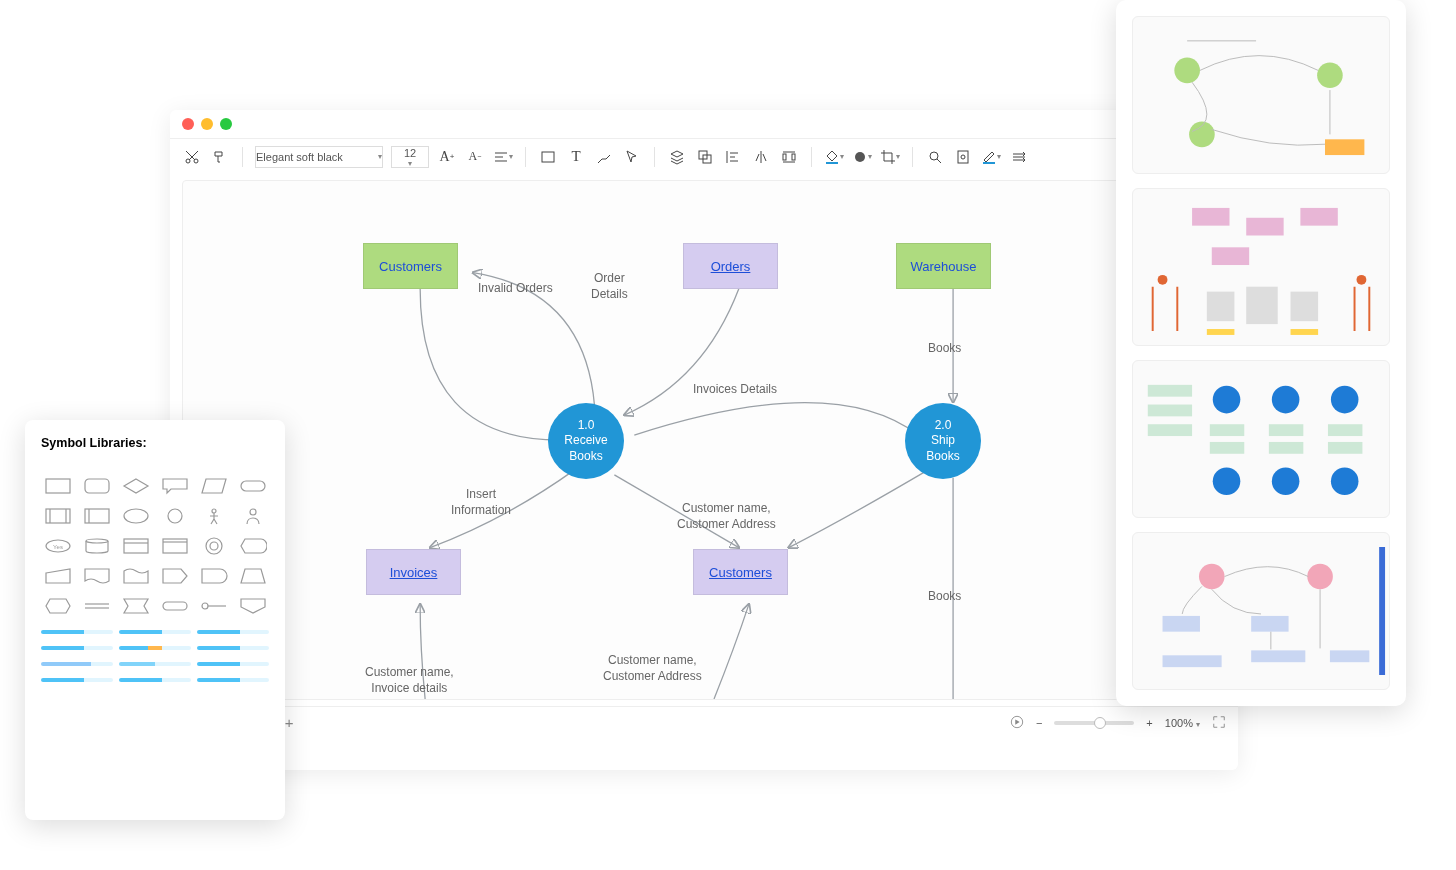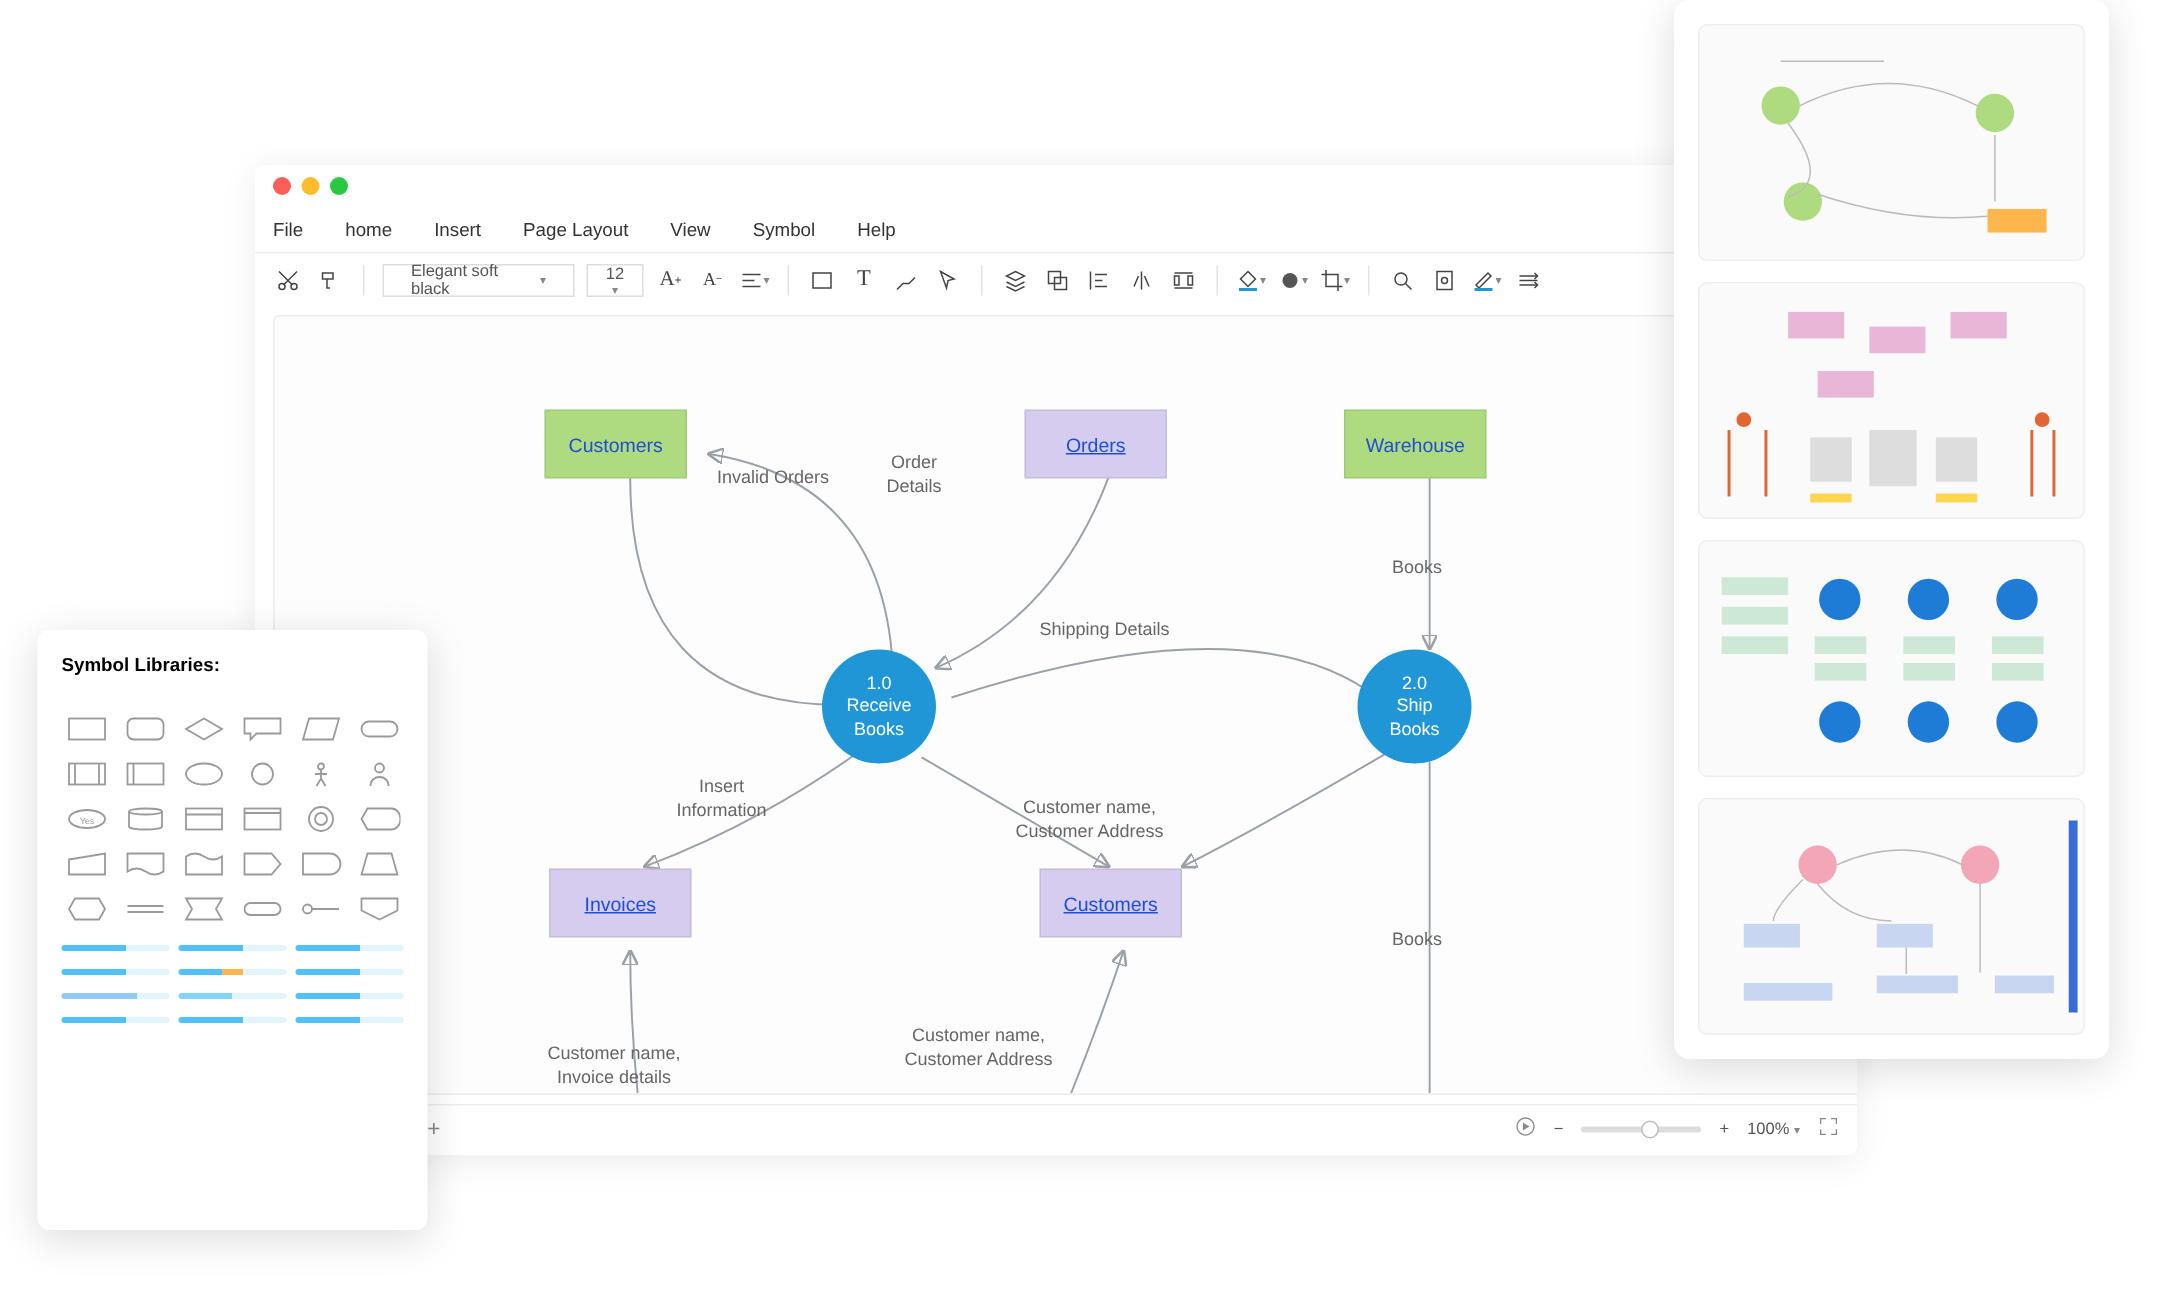--- a/index.html
+++ b/index.html
@@ -8,21 +8,21 @@
 
 .app-window { position:absolute; left:170px; top:110px; width:1068px; height:660px; background:#fff; border-radius:6px; box-shadow:0 4px 24px rgba(0,0,0,0.08); overflow:hidden; }
 .titlebar { height:28px; display:flex; align-items:center; padding:0 12px; gap:7px; }
 .traffic-dot { width:12px; height:12px; border-radius:50%; }
 .menubar { height:30px; display:flex; align-items:center; padding:0 12px; gap:28px; font-size:12.5px; color:#333; }
 .menu-item { cursor:pointer; }
 .toolbar { height:36px; border-top:1px solid #eee; display:flex; align-items:center; padding:0 12px; gap:8px; font-size:11px; color:#555; }
 .tool-div { width:1px; height:20px; background:#e3e3e3; margin:0 4px; }
 .tool-icon { width:20px; height:20px; display:flex; align-items:center; justify-content:center; cursor:pointer; color:#444; }
 .tool-icon svg { width:16px; height:16px; }
-.font-select { width:128px; height:22px; border:1px solid #ddd; font-size:11px; padding:0 18px; display:flex; align-items:center; justify-content:space-between; cursor:pointer; }
+.font-select { width:128px; height:22px; border:1px solid #ddd; font-size:11px; padding:0 0; display:flex; align-items:center; justify-content:space-between; cursor:pointer; }
 .font-size-select { width:38px; height:22px; border:1px solid #ddd; font-size:11px; padding:0 4px; display:flex; align-items:center; justify-content:space-between; cursor:pointer;flex-direction:column; }
 .caret { font-size:8px; color:#888; }
 
 .canvas { position:relative; width:100%; height:520px; background:#fdfdfd; border:1px solid #eee; margin:6px 12px; border-radius:4px; overflow:hidden; }
 
 .node-rect { position:absolute; display:flex; align-items:center; justify-content:center; font-size:13px; color:#1d4ed8; border:1px solid rgba(0,0,0,0.08); }
 .node-green { background:#aedb7f; }
 .node-purple { background:#d5ccf0;text-decoration:underline; }
 .node-circle { position:absolute; border-radius:50%; background:#2196d6; color:#fff; display:flex; align-items:center; justify-content:center; text-align:center; font-size:12px; line-height:1.3; }
 .edge-label { position:absolute; font-size:12px; color:#666; text-align:center; line-height:1.3; }
@@ -54,29 +54,20 @@
 <body>
 
 <div class="app-window">
 
   <div class="titlebar">
     <div class="traffic-dot" style="background:#ff5f57"></div>
     <div class="traffic-dot" style="background:#ffbd2e"></div>
     <div class="traffic-dot" style="background:#28c940"></div>
   </div>
 
-  <div class="menubar">
-    <span class="menu-item">File</span>
-    <span class="menu-item">home</span>
-    <span class="menu-item">Insert</span>
-    <span class="menu-item">Page Layout</span>
-    <span class="menu-item">View</span>
-    <span class="menu-item">Symbol</span>
-    <span class="menu-item">Help</span>
-  </div>
 
   <div class="toolbar">
     <div class="tool-icon">
         <svg viewBox="0 0 16 16">
           <circle cx="4" cy="12" r="2" fill="none" stroke="currentColor"></circle>
           <circle cx="12" cy="12" r="2" fill="none" stroke="currentColor"></circle>
           <path d="M14 2L5 11M2 2l9 9" stroke="currentColor"></path>
         </svg>
       </div>
     <div class="tool-icon">
@@ -245,21 +236,21 @@
     <div class="node-circle" style="left:365px; top:222px; width:76px; height:76px; white-space:pre-line"><span>1.0
 Receive
 Books</span></div>
     <div class="node-circle" style="left:722px; top:222px; width:76px; height:76px; white-space:pre-line"><span>2.0
 Ship
 Books</span></div>
 
     <div class="edge-label" style="left:295px; top:100px"><span>Invalid Orders</span></div>
     <div class="edge-label" style="left:408px; top:90px; white-space:pre-line"><span>Order
 Details</span></div>
-    <div class="edge-label" style="left:510px; top:201px"><span>Shipping Details</span></div>
+    <div class="edge-label" style="left:510px; top:201px"><span>Invoices Details</span></div>
     <div class="edge-label" style="left:745px; top:160px"><span>Books</span></div>
     <div class="edge-label" style="left:745px; top:408px"><span>Books</span></div>
     <div class="edge-label" style="left:268px; top:306px; white-space:pre-line"><span>Insert
 Information</span></div>
     <div class="edge-label" style="left:494px; top:320px; white-space:pre-line"><span>Customer name,
 Customer Address</span></div>
     <div class="edge-label" style="left:420px; top:472px; white-space:pre-line"><span>Customer name,
 Customer Address</span></div>
     <div class="edge-label" style="left:182px; top:484px; white-space:pre-line"><span>Customer name,
 Invoice details</span></div>

